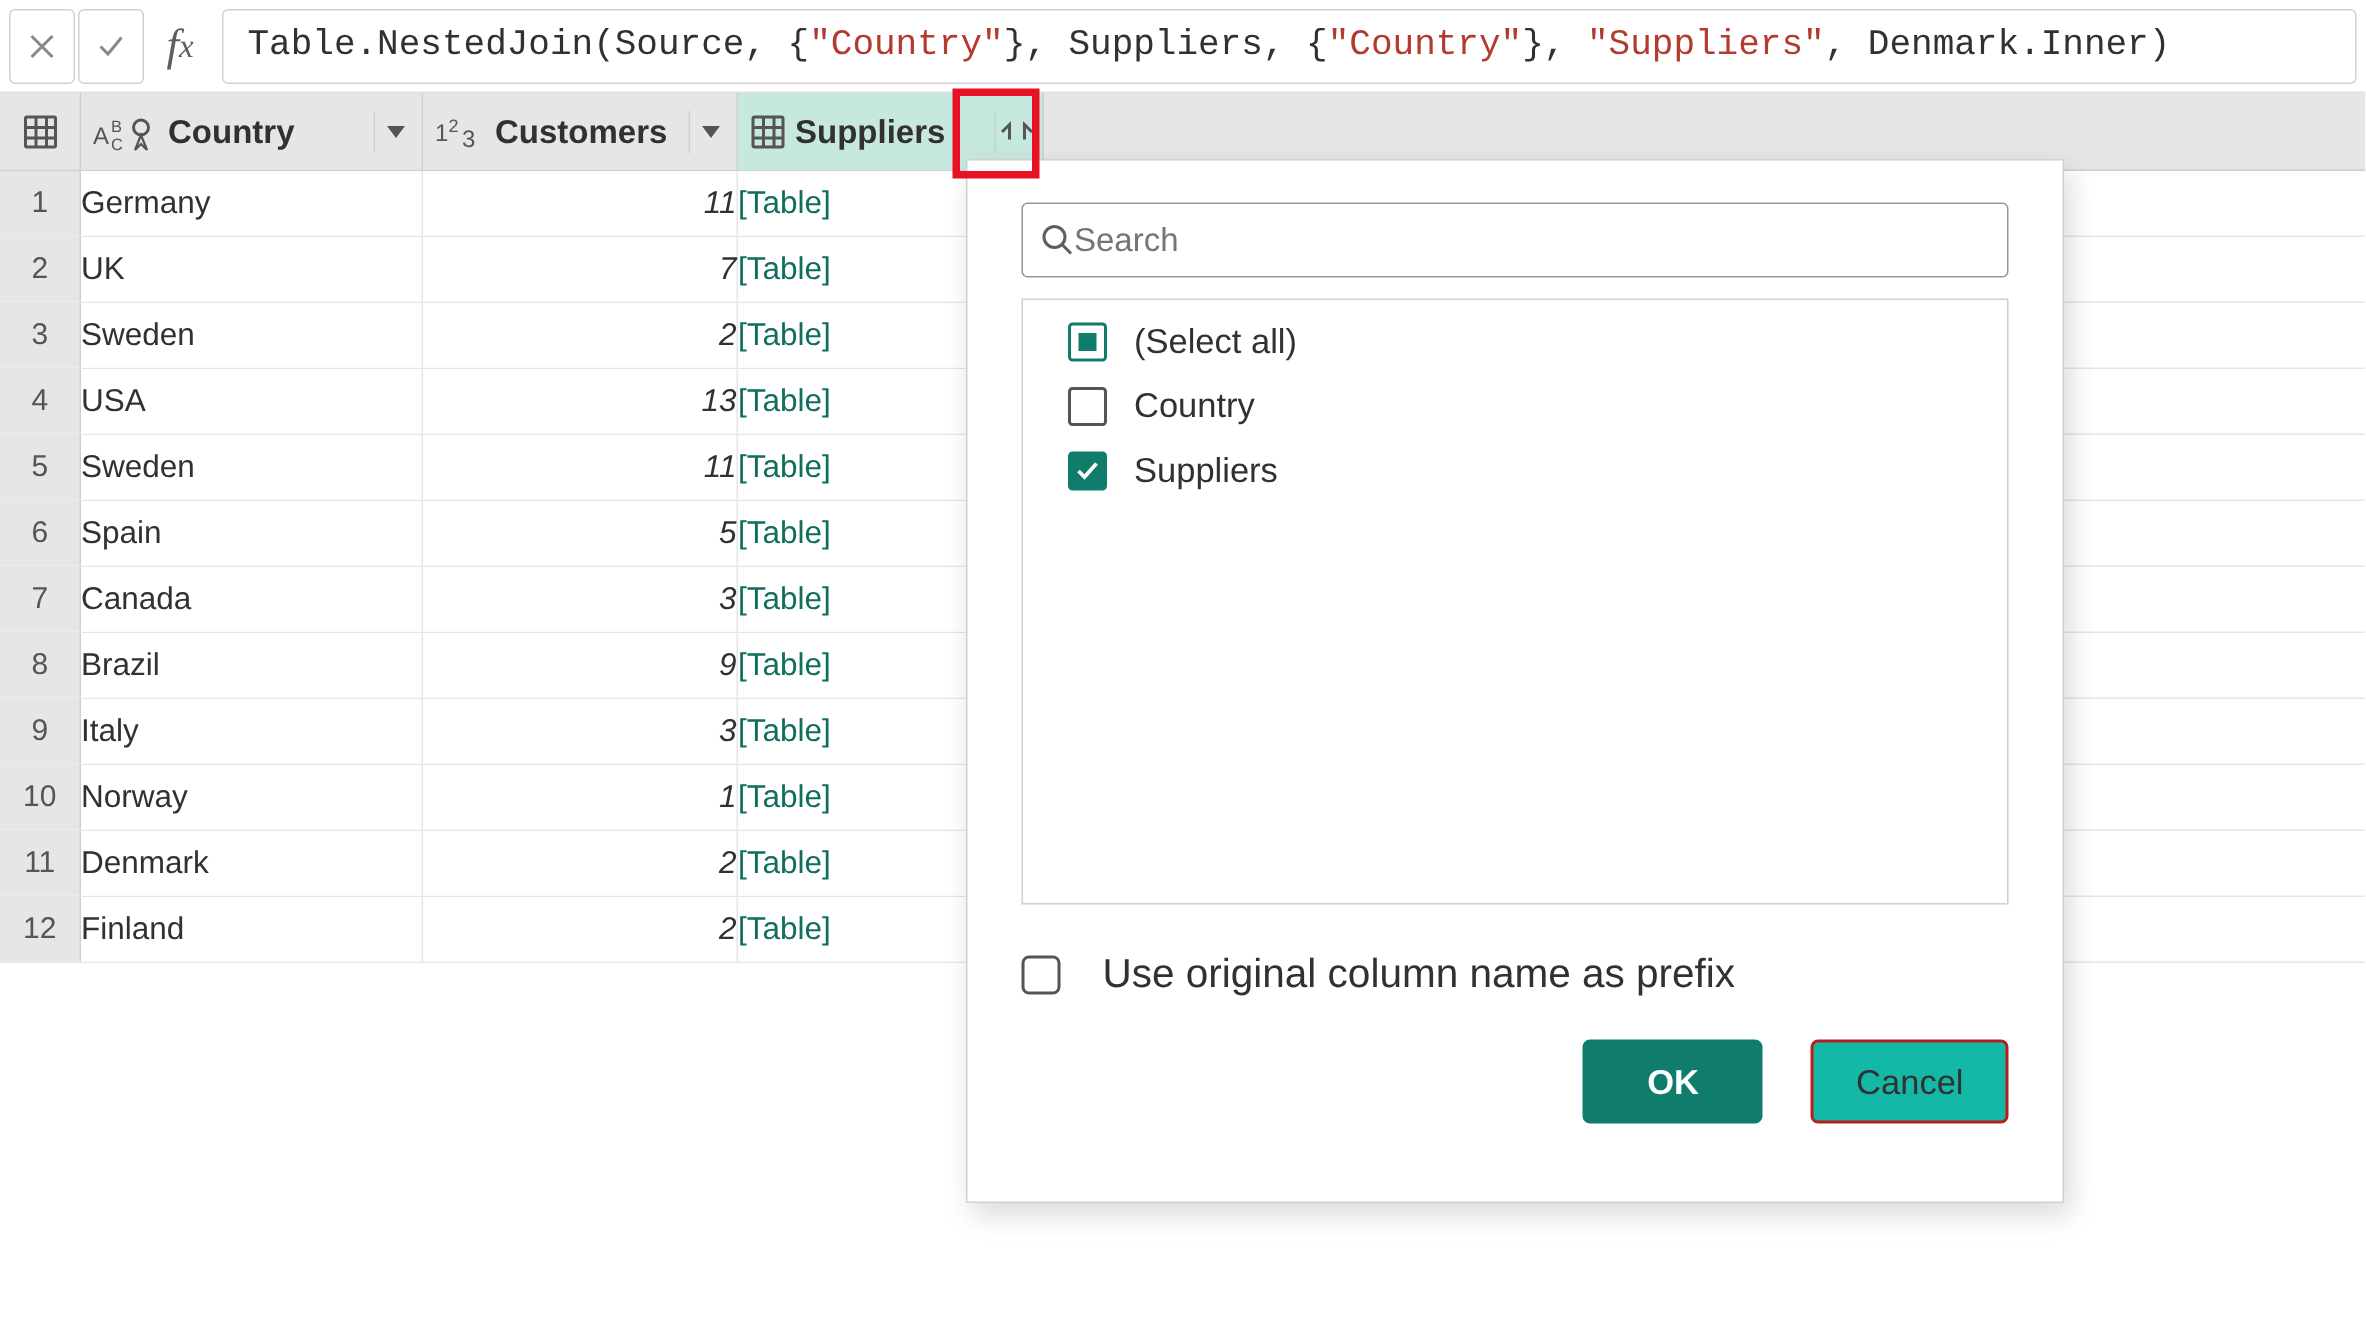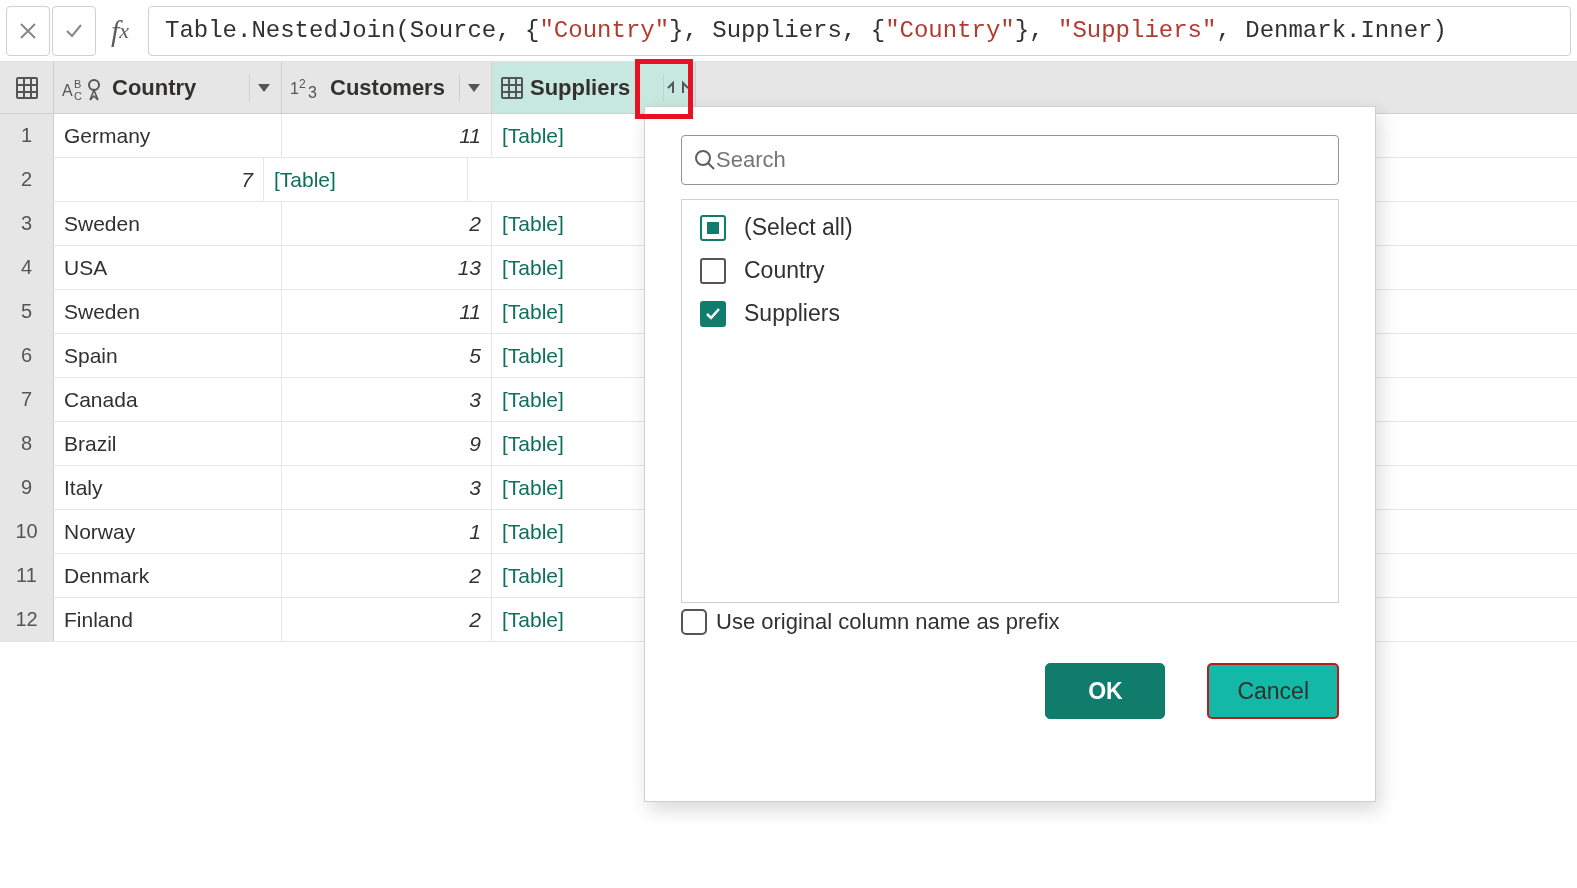--- a/index.html
+++ b/index.html
@@ -135,21 +135,21 @@
     display: flex;
     align-items: center;
     justify-content: center;
     font-size: 20px;
     color: #555;
   }
   .row .cell {
     border-right: 1px solid #e6e6e6;
     display: flex;
     align-items: center;
-    padding: 0 10px;
+    padding: 0 0;
     font-size: 21px;
     background: #fff;
   }
   .cell.c-country { width: 228px; color: #323130; }
   .cell.c-customers { width: 210px; justify-content: flex-end; font-style: italic; color: #323130; }
   .cell.c-suppliers { width: 204px; color: #0f6e5c; }
 
   
   .highlight-rect {
     position: absolute;
@@ -181,21 +181,21 @@
   .search-box input {
     border: none;
     outline: none;
     flex: 1;
     font-size: 22px;
     color: #323130;
   }
   .select-list {
     border: 1px solid #cfcfcf;
     height: 404px;
-    padding: 14px 18px;
+    padding: 14px 30px;
     display: flex;
     flex-direction: column;
     gap: 16px;
   }
   .chk-row {
     display: flex;
     align-items: center;
     gap: 18px;
     font-size: 23px;
     color: #323130;
@@ -219,30 +219,30 @@
     border-color: #107c6b;
   }
   .chkbox.indeterminate .inner-sq {
     width: 12px;
     height: 12px;
     background: #107c6b;
   }
   .prefix-row {
     display: flex;
     align-items: center;
-    gap: 9px;
-    margin-top: 6px;
-    font-size: 22px;
+    gap: 28px;
+    margin-top: 31px;
+    font-size: 27px;
     color: #323130;
   }
   .prefix-row .chkbox { border-radius: 5px; }
   .btn-row {
     display: flex;
     justify-content: flex-end;
-    gap: 14px;
+    gap: 4px;
     margin-top: 28px;
   }
   .btn {
     min-width: 120px;
     height: 56px;
     border-radius: 5px;
     font-size: 23px;
     display: flex;
     align-items: center;
     justify-content: center;
@@ -345,20 +345,21 @@
 
   <div id="rows">
       <div class="row">
         <div class="cell-index">1</div>
         <div class="cell c-country">Germany</div>
         <div class="cell c-customers">11</div>
         <div class="cell c-suppliers">[Table]</div>
       </div>
       <div class="row">
         <div class="cell-index">2</div>
+        <div class="cell c-country">UK</div>
         <div class="cell c-customers">7</div>
         <div class="cell c-suppliers">[Table]</div>
       </div>
       <div class="row">
         <div class="cell-index">3</div>
         <div class="cell c-country">Sweden</div>
         <div class="cell c-customers">2</div>
         <div class="cell c-suppliers">[Table]</div>
       </div>
       <div class="row">

